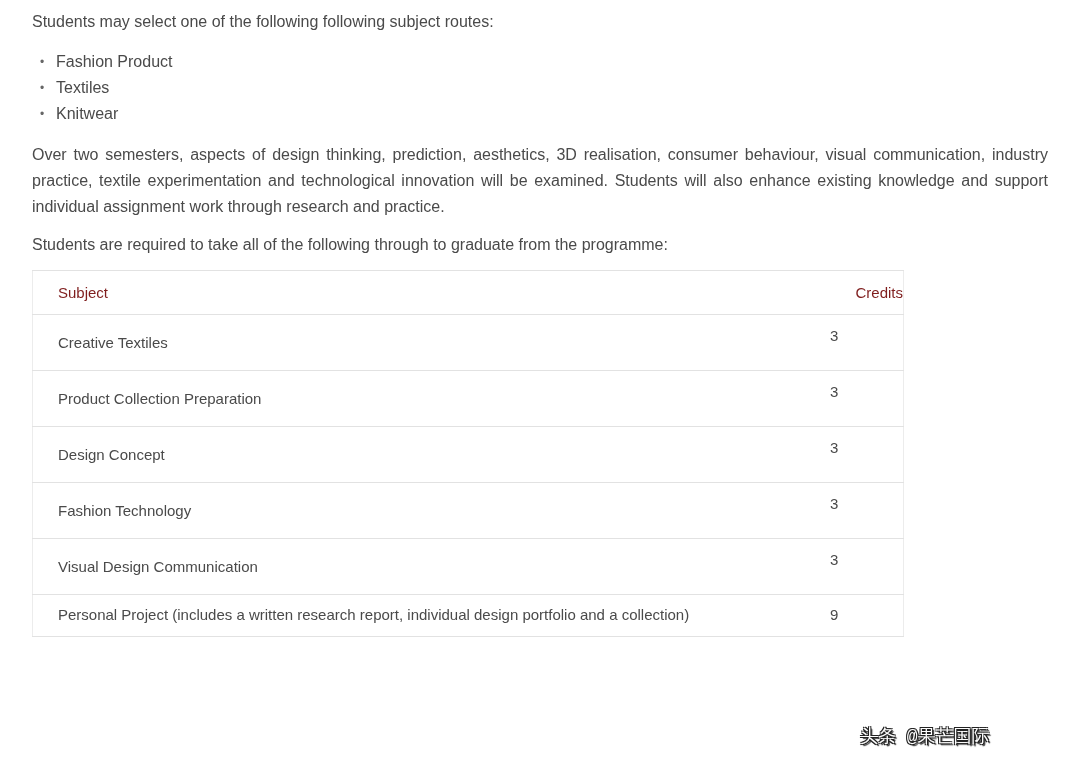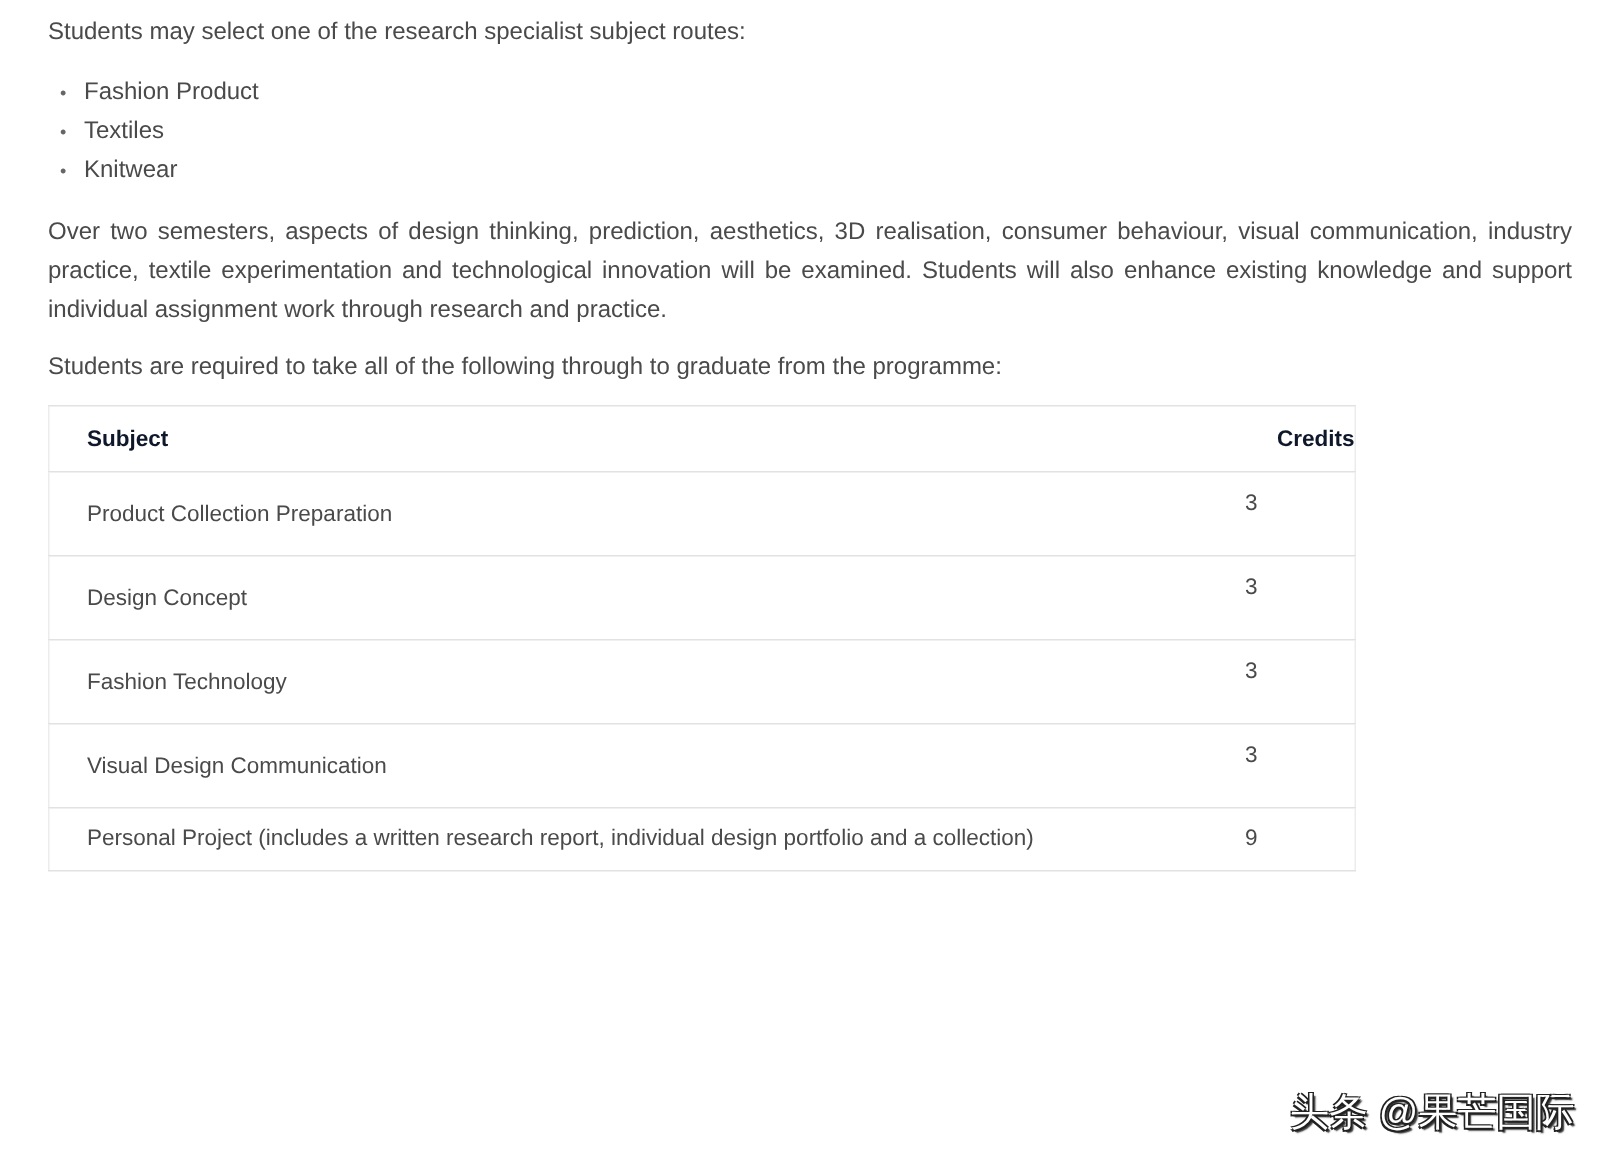--- a/index.html
+++ b/index.html
@@ -16,62 +16,66 @@
     ul.routes li .bullet { position: absolute; left: 8px; top: 0; font-size: 12px; color: #666; }
     .para2 { position: absolute; top: 142px; left: 0; width: 1016px; text-align: justify; }
     .para3 { position: absolute; top: 232px; left: 0; }
     table.subjects {
       position: absolute; top: 270px; left: 0; width: 872px;
       border-collapse: collapse; font-size: 15px; color: #4a4a4a;
     }
     table.subjects th, table.subjects td { border-top: 1px solid #e2e2e2; border-bottom: 1px solid #e2e2e2; }
     table.subjects { border-left: 1px solid #ececec; border-right: 1px solid #ececec; }
     table.subjects th {
-      height: 43px; text-align: left; font-weight: bold; color: #0f172a; padding: 0;
+      height: 43px; text-align: left; font-weight: normal; color: #7f1d1d; padding: 0;
       vertical-align: middle;
     }
     table.subjects th.subj { padding-left: 25px; }
     table.subjects th.cred { width: 73px; padding-left: 0; text-align: right; }
     table.subjects td { height: 56px; padding: 0; vertical-align: top; }
     table.subjects td.subj { padding-left: 25px; padding-top: 19px; box-sizing: border-box; }
     table.subjects td.cred { padding-top: 12px; box-sizing: border-box; }
     table.subjects tr.last td { height: 42px; }
     table.subjects tr.last td.subj { padding-top: 11px; }
     table.subjects tr.last td.cred { padding-top: 11px; }
     .watermark {
-      position: absolute; left: 860px; top: 724px; font-size: 26px; color: #ffffff;
-      font-family: Liberation Sans, sans-serif;
+      position: absolute; left: 860px; top: 724px; font-size: 18px; color: #ffffff;
+      font-family: Liberation Mono, monospace;
       text-shadow: -1px -1px 0 #222, 1px -1px 0 #222, -1px 1px 0 #222, 1px 1px 0 #222, 2px 2px 1px #333;
       letter-spacing: 0px; white-space: nowrap;
     }
   </style>
 </head>
 <body>
 
 <div class="content">
-  <p class="intro">Students may select one of the research specialist subject routes:</p>
+  <p class="intro">Students may select one of the following following subject routes:</p>
 
   <ul class="routes">
     <li><span class="bullet">•</span><span>Fashion Product</span></li>
     <li><span class="bullet">•</span><span>Textiles</span></li>
     <li><span class="bullet">•</span><span>Knitwear</span></li>
   </ul>
 
   <p class="para2">Over two semesters, aspects of design thinking, prediction, aesthetics, 3D realisation, consumer behaviour, visual communication, industry practice, textile experimentation and technological innovation will be examined. Students will also enhance existing knowledge and support individual assignment work through research and practice.</p>
 
   <p class="para3">Students are required to take all of the following through to graduate from the programme:</p>
 
   <table class="subjects">
     <thead>
       <tr>
         <th class="subj">Subject</th>
         <th class="cred">Credits</th>
       </tr>
     </thead>
     <tbody>
+      <tr>
+        <td class="subj">Creative Textiles</td>
+        <td class="cred">3</td>
+      </tr>
       <tr>
         <td class="subj">Product Collection Preparation</td>
         <td class="cred">3</td>
       </tr>
       <tr>
         <td class="subj">Design Concept</td>
         <td class="cred">3</td>
       </tr>
       <tr>
         <td class="subj">Fashion Technology</td>

